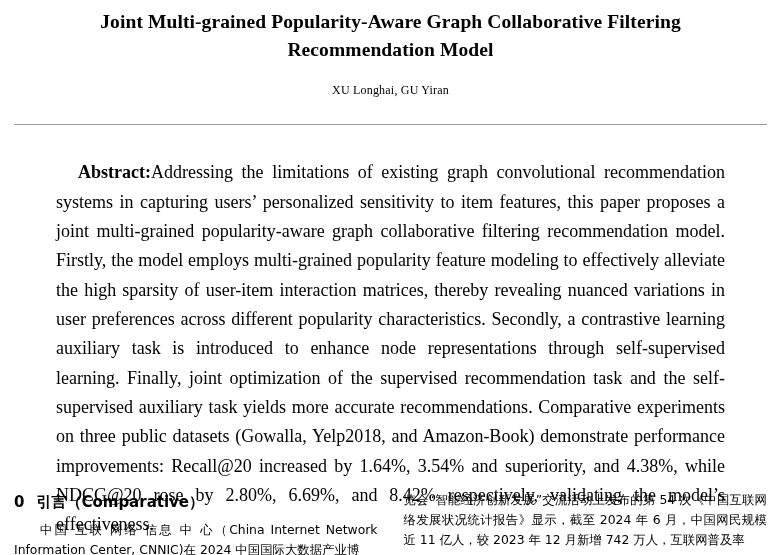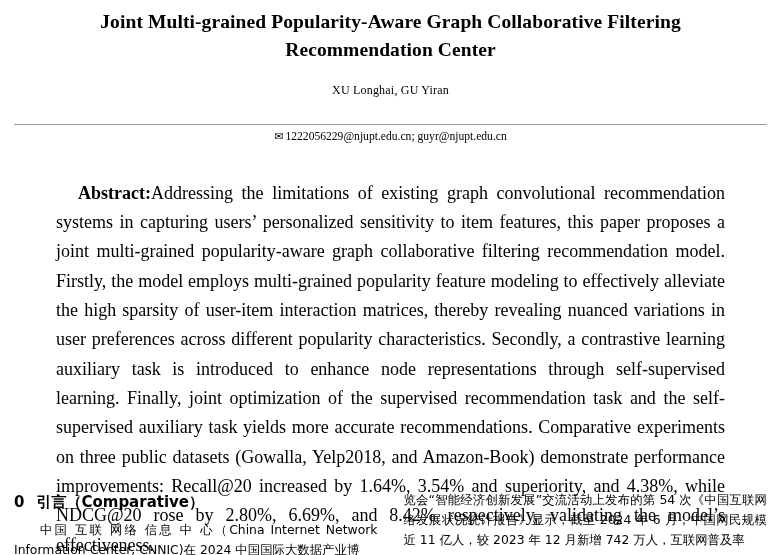--- a/index.html
+++ b/index.html
@@ -115,30 +115,27 @@
   .cn .ind {
     display: inline-block;
     width: 24px;
   }
 </style>
 </head>
 <body>
 
 <div class="page">
 
-  <div class="title">Joint Multi-grained Popularity-Aware Graph Collaborative Filtering Recommendation Center</div>
+  <div class="title">Joint Multi-grained Popularity-Aware Graph Collaborative Filtering Recommendation Model</div>
 
   <div class="authors">XU Longhai, GU Yiran</div>
 
   <hr class="rule">
 
 
-  <div class="emails">
-    <span class="env-icon">✉</span><span>1222056229@njupt.edu.cn; guyr@njupt.edu.cn</span>
-  </div>
 
   <div class="abstract-block">
     <p>
       <span class="indent-first"></span><span class="lead">Abstract:</span><span>Addressing the limitations of existing graph convolutional recommendation systems in capturing users’ personalized sensitivity to item features, this paper proposes a joint multi-grained popularity-aware graph collaborative filtering recommendation model. Firstly, the model employs multi-grained popularity feature modeling to effectively alleviate the high sparsity of user-item interaction matrices, thereby revealing nuanced variations in user preferences across different popularity characteristics. Secondly, a contrastive learning auxiliary task is introduced to enhance node representations through self-supervised learning. Finally, joint optimization of the supervised recommendation task and the self-supervised auxiliary task yields more accurate recommendations. Comparative experiments on three public datasets (Gowalla, Yelp2018, and Amazon-Book) demonstrate performance improvements: Recall@20 increased by 1.64%, 3.54% and superiority, and 4.38%, while NDCG@20 rose by 2.80%, 6.69%, and 8.42% respectively, validating the model’s effectiveness.</span>
     </p>
   </div>
 
   <div class="section-area">
     <div class="col left">
       <div class="sec-head">

